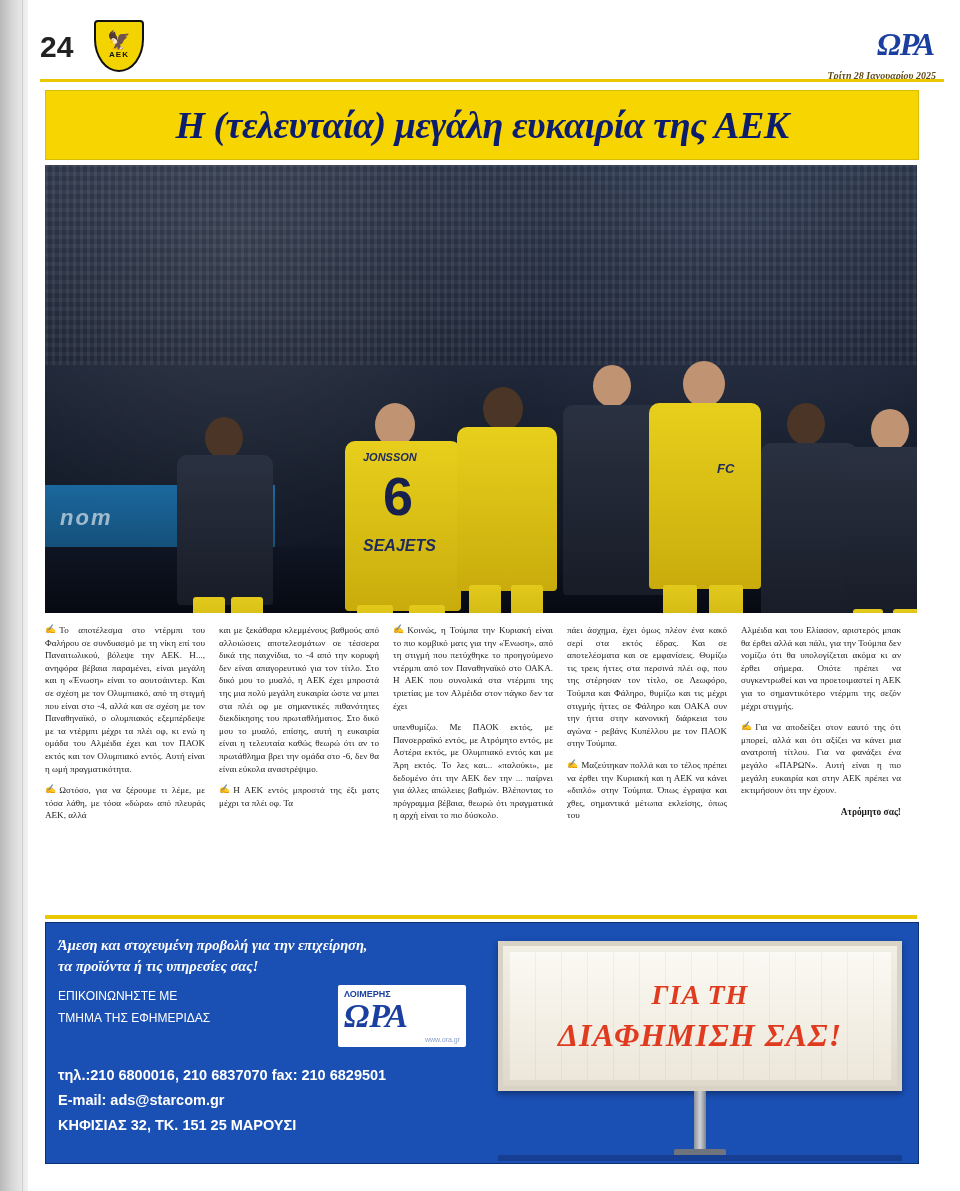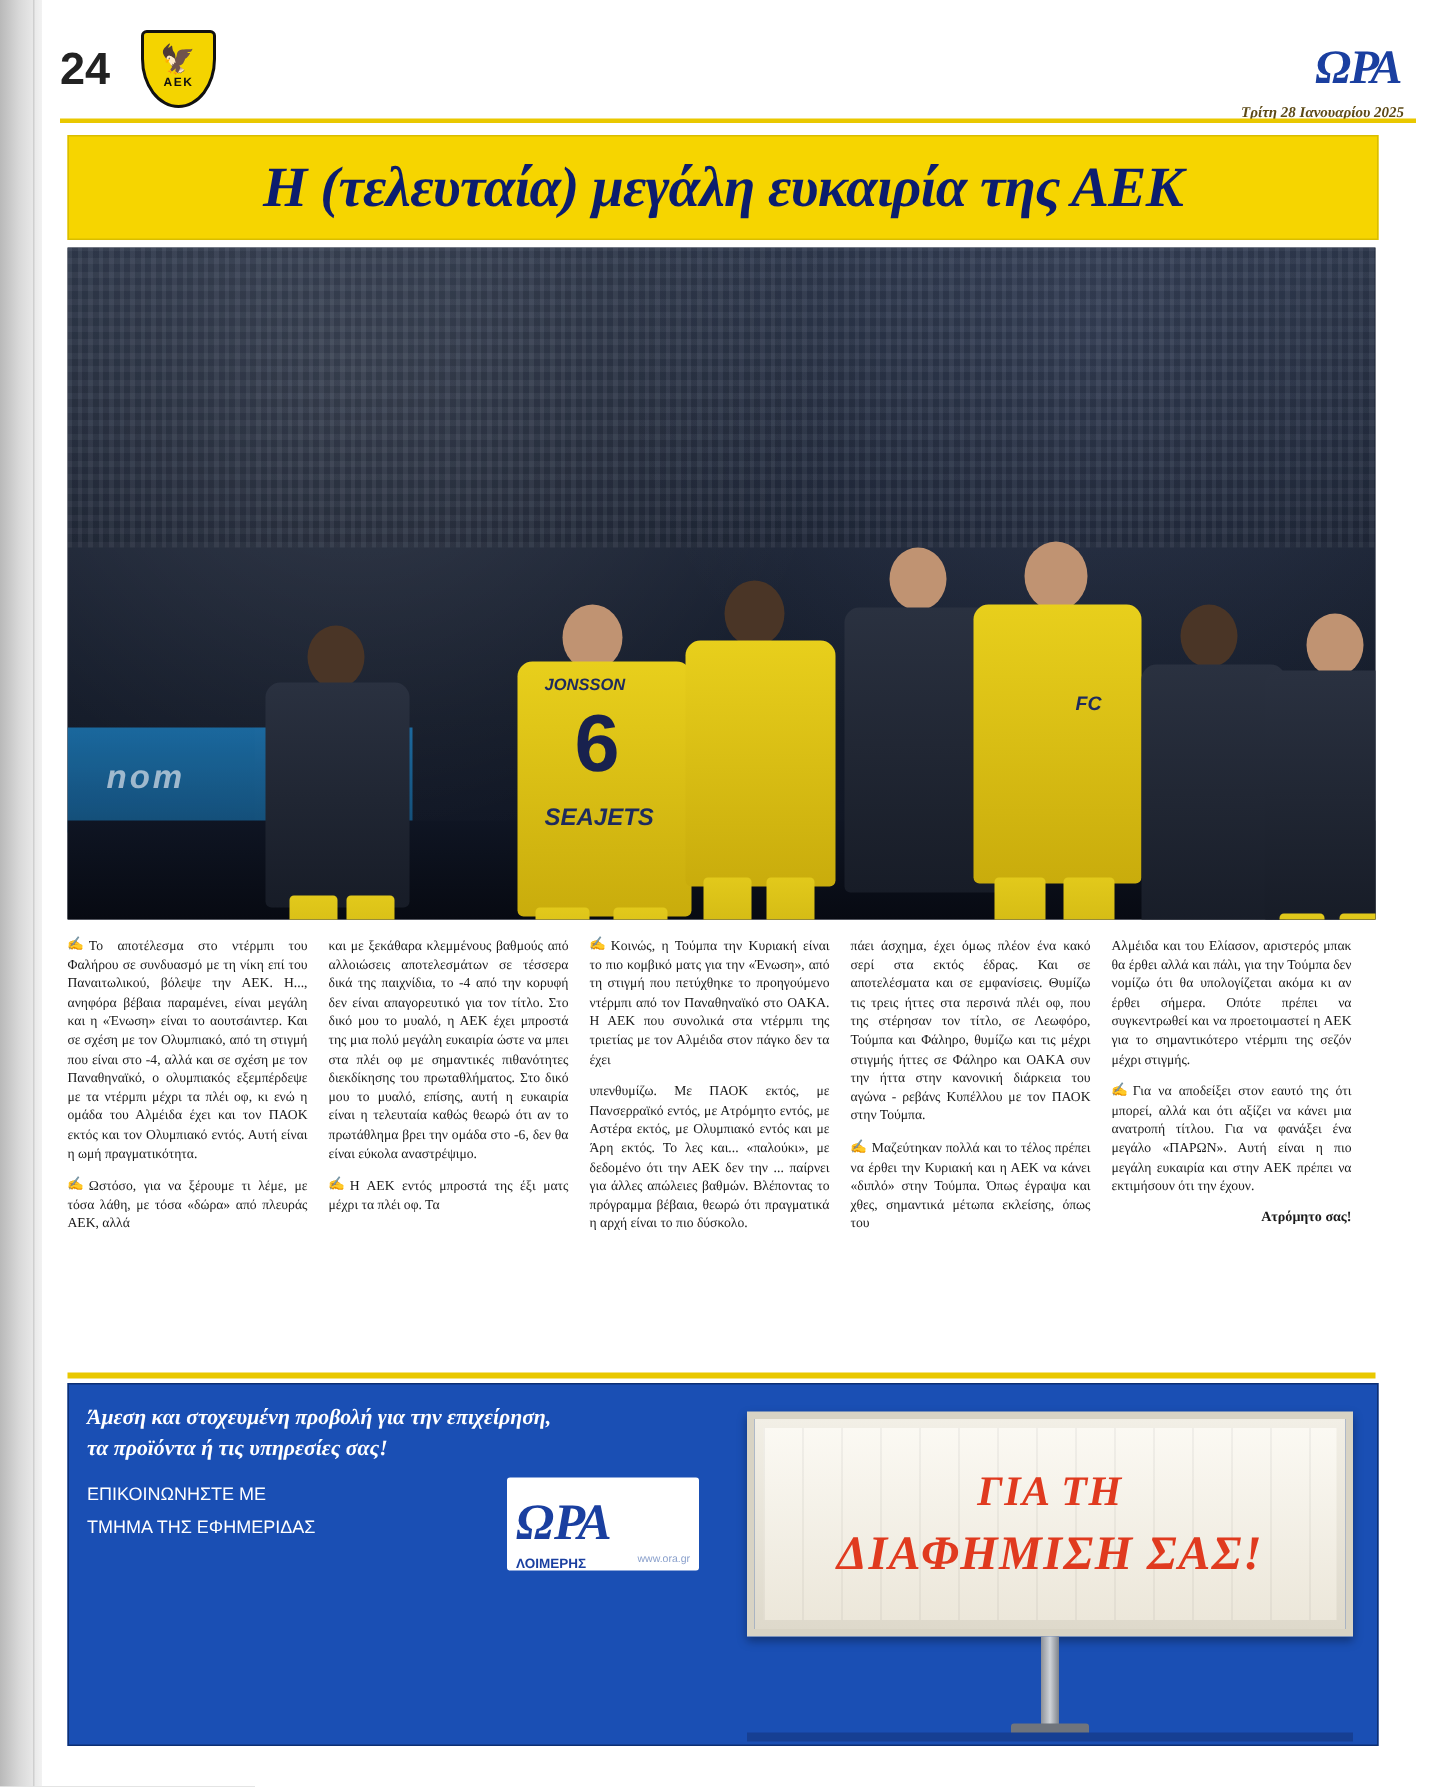--- a/index.html
+++ b/index.html
@@ -211,21 +211,21 @@
     opacity: 0.85;
   }
   .ph-board {
     position: absolute;
     left: 0; top: 320px; width: 230px; height: 70px;
     background: linear-gradient(to bottom, #1c6fa8, #14527d);
     opacity: 0.92;
   }
   .ph-board span {
     position: absolute;
-    left: 26px; top: 20px;
+    left: 15px; top: 20px;
     color: #dfeaf5;
     font-size: 22px;
     font-weight: bold;
     font-style: italic;
     letter-spacing: 2px;
     opacity: 0.75;
   }
   .ph-ground {
     position: absolute;
     left: 0; right: 0; bottom: 0; height: 66px;
@@ -335,21 +335,20 @@
     background: #ffffff;
     border-radius: 2px;
   }
   .ad-logo .lg-small {
     position: absolute;
     left: 6px; top: 4px;
     color: #1a3fa0;
     font-size: 9px;
     font-weight: bold;
     font-family: "Liberation Sans", sans-serif;
-    margin-top: 48px;
   }
   .ad-logo .lg-main {
     position: absolute;
     left: 6px; top: 12px;
     color: #1a3fa0;
     font-size: 34px;
     font-weight: bold;
     font-style: italic;
     font-family: "Liberation Serif", serif;
   }
@@ -544,20 +543,25 @@
       </div>
       <div class="ad-mid">
         <div>ΕΠΙΚΟΙΝΩΝΗΣΤΕ ΜΕ</div>
         <div>ΤΜΗΜΑ ΤΗΣ ΕΦΗΜΕΡΙΔΑΣ</div>
       </div>
       <div class="ad-logo">
         <div class="lg-small">ΛΟΙΜΕΡΗΣ</div>
         <div class="lg-main">ΩΡΑ</div>
         <div class="lg-sub">www.ora.gr</div>
       </div>
+      <div class="ad-contact">
+        <div>τηλ.:210 6800016, 210 6837070 fax: 210 6829501</div>
+        <div>E-mail:  ads@starcom.gr</div>
+        <div>ΚΗΦΙΣΙΑΣ 32, ΤΚ. 151 25 ΜΑΡΟΥΣΙ</div>
+      </div>
     </div>
 
     <div class="billboard">
       <div class="billboard-inner">
         <div class="bb-l1">ΓΙΑ ΤΗ</div>
         <div class="bb-l2">ΔΙΑΦΗΜΙΣΗ ΣΑΣ!</div>
       </div>
     </div>
     <div class="bb-post"></div>
     <div class="bb-base"></div>

